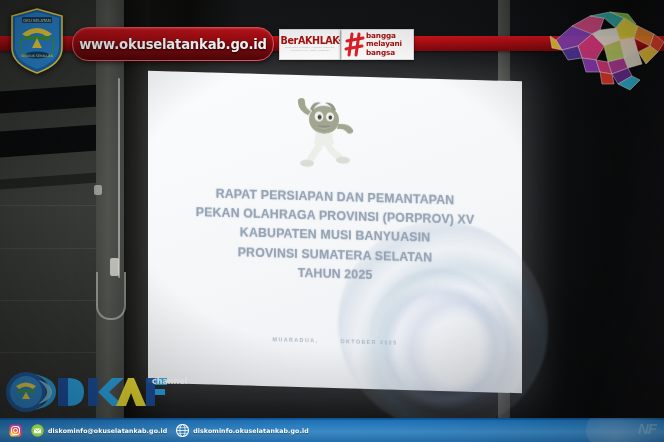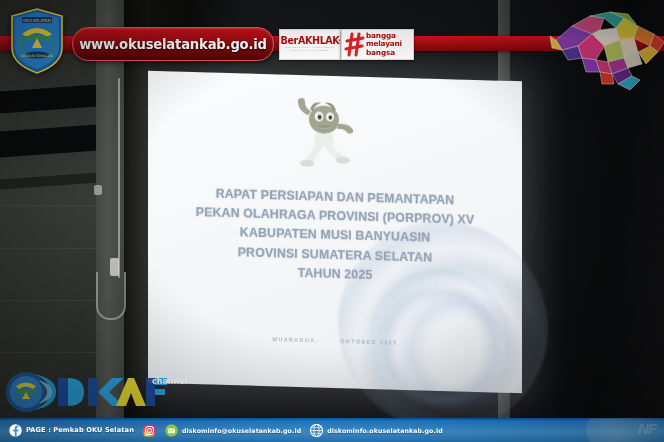--- a/index.html
+++ b/index.html
@@ -518,27 +518,20 @@
     <rect x="142" y="12" width="9" height="28" fill="#1b4fa0"></rect>
     <rect x="151" y="12" width="12" height="7" fill="#29a7e8"></rect>
     <rect x="151" y="23" width="10" height="6" fill="#29a7e8"></rect>
     <text x="148" y="18" font-size="8" font-weight="bold" fill="#ffffff" font-family="DejaVu Sans, sans-serif">channel</text>
   </svg>
 
   <div class="bottombar">
     <div class="bb-swoosh"></div>
     <div class="bb-nf">NF</div>
 
-    <div class="bb-item">
-      <svg class="ic" viewBox="0 0 13 13">
-        <circle cx="6.5" cy="6.5" r="6.2" fill="#ffffff"></circle>
-        <path d="M7.6 12.7V7.4h1.6l.25-1.9H7.6V4.3c0-.55.15-.93.94-.93h1V1.67C9.37 1.64 8.8 1.6 8.14 1.6c-1.38 0-2.33.85-2.33 2.4v1.5H4.2v1.9h1.6v5.3z" fill="#2f93e4"></path>
-      </svg>
-      <span class="bb-label">PAGE : Pemkab OKU Selatan</span>
-    </div>
 
     <div class="bb-item">
       <svg class="ic" viewBox="0 0 13 13">
         <defs>
           <radialGradient id="ig" cx="28%" cy="100%" r="120%">
             <stop offset="0%" stop-color="#fdd85a"></stop>
             <stop offset="35%" stop-color="#f4892f"></stop>
             <stop offset="62%" stop-color="#e0356d"></stop>
             <stop offset="100%" stop-color="#8b3ab5"></stop>
           </radialGradient>

